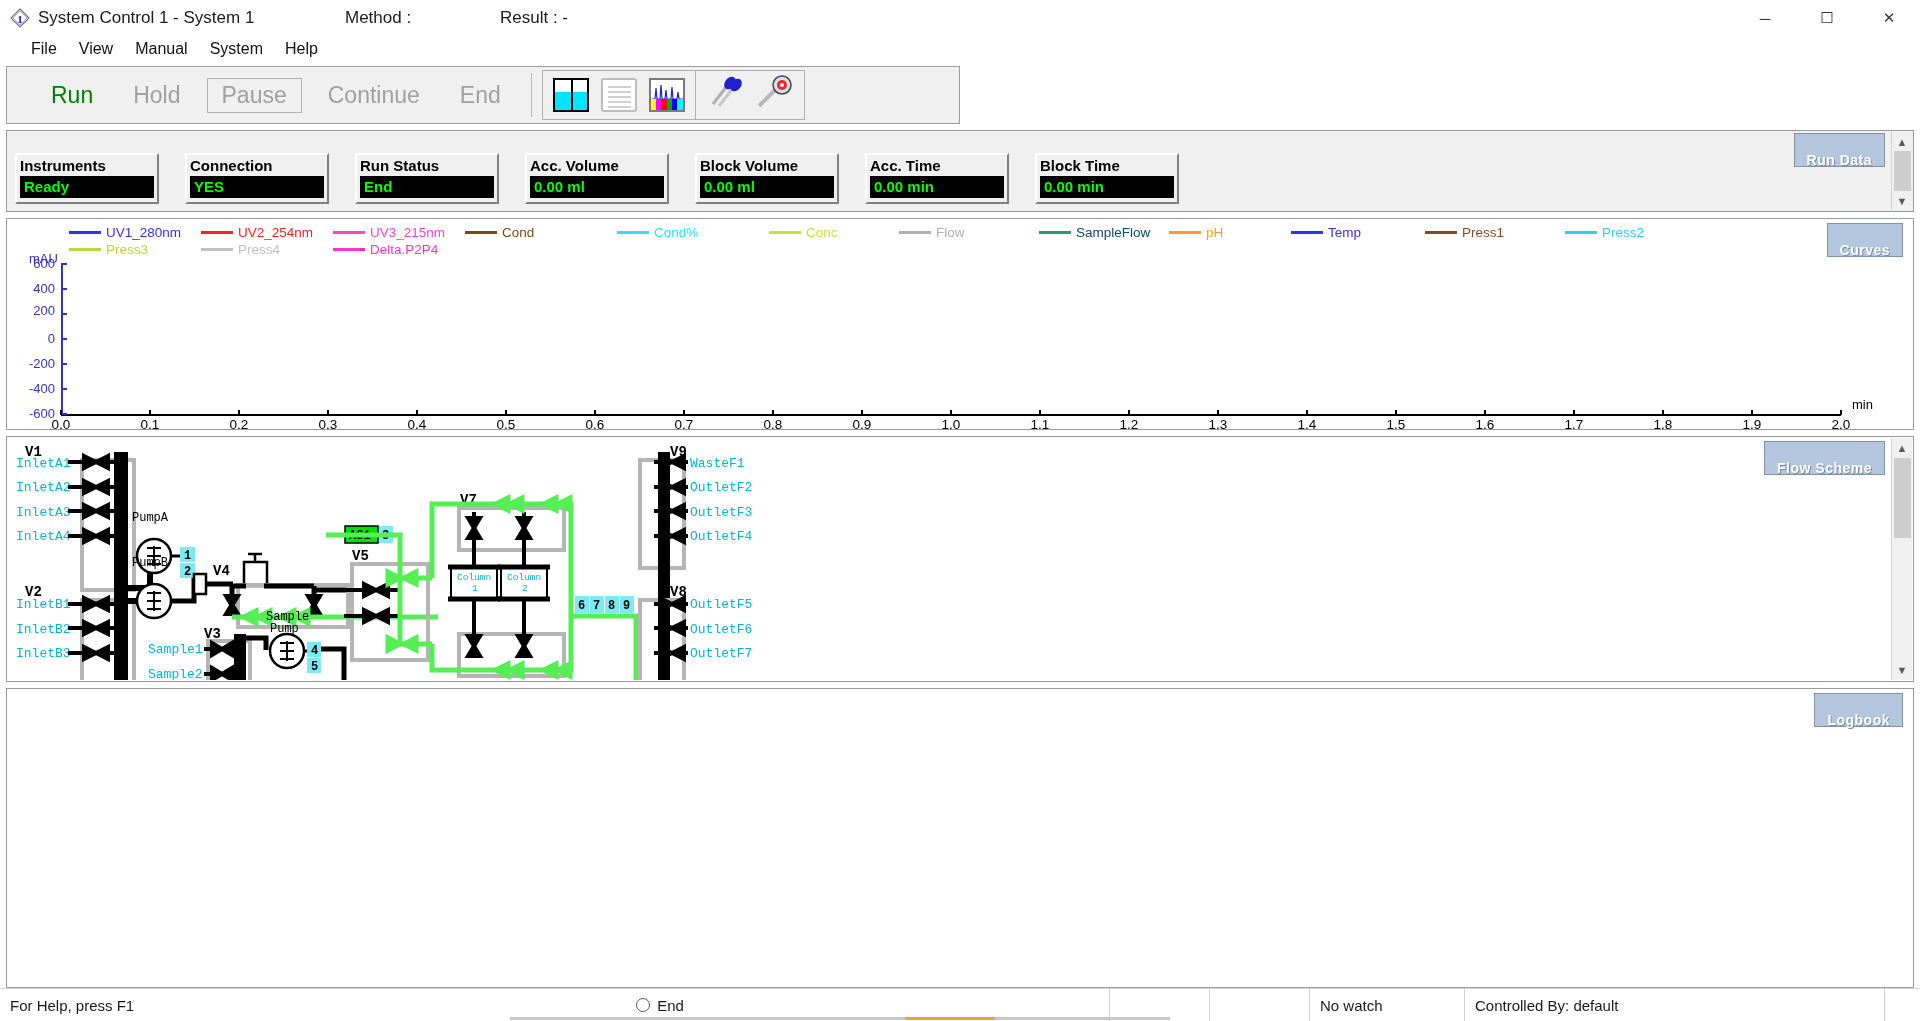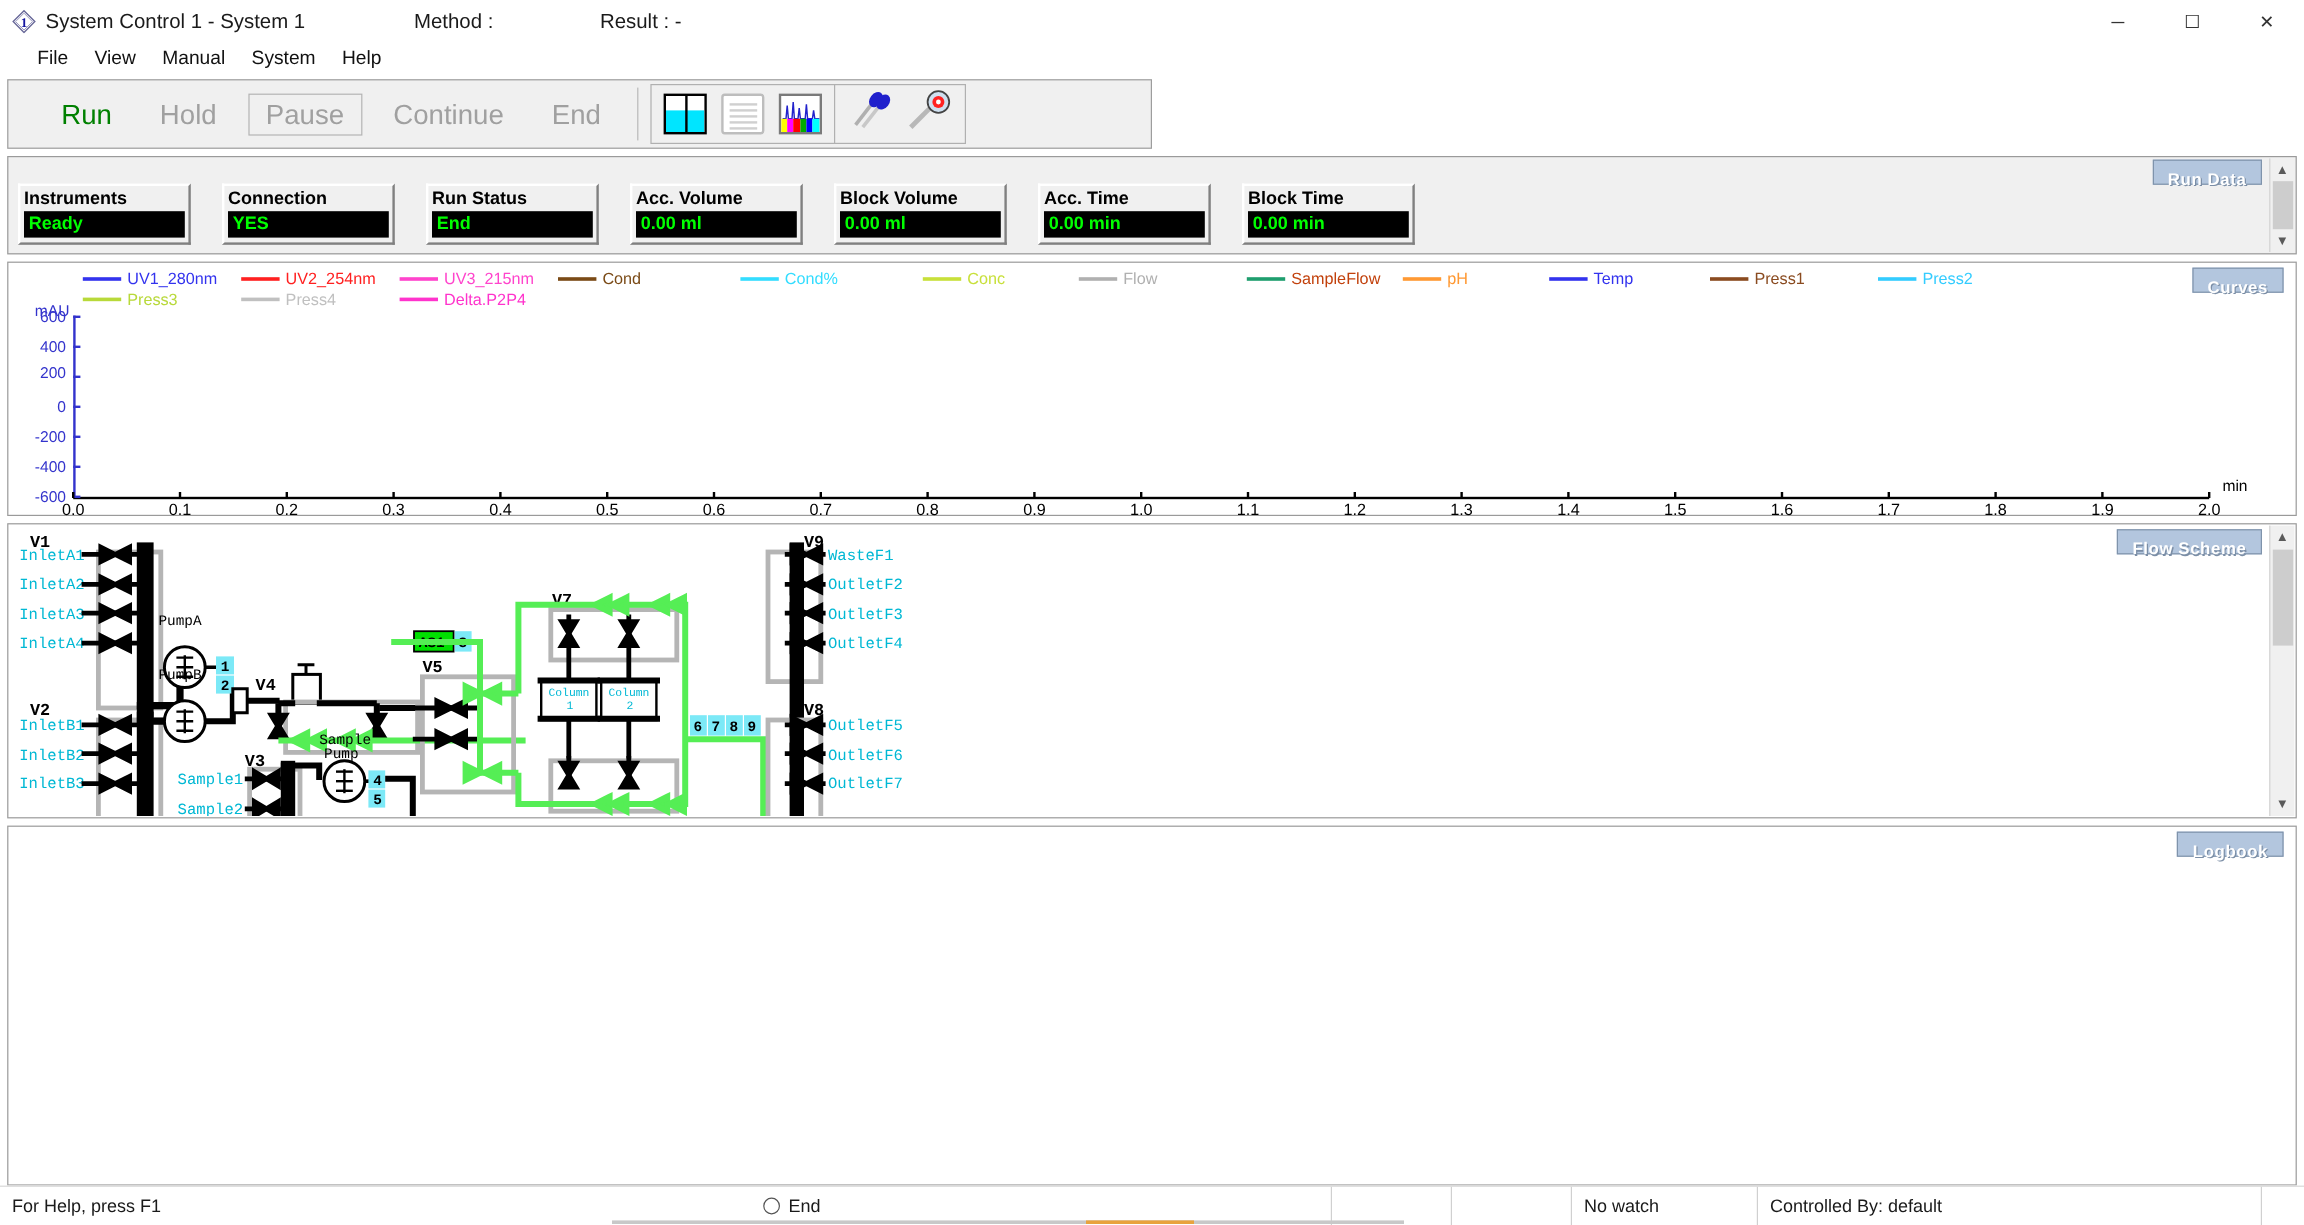--- a/index.html
+++ b/index.html
@@ -64,21 +64,21 @@
   .ic-chrom .bars { position:absolute; bottom:0; left:0; right:0; height:11px; display:flex; }
   .ic-chrom .bars i { flex:1; height:100%; }
 
   .tb-icon-group2 { display:flex; align-items:center; border:1px solid #b0b0b0;
                     height:50px; padding:0 6px; background:#f0f0f0; margin-left:-1px; }
 
   
   .panel { position:absolute; background:#ffffff; border:1px solid #9a9a9a; }
   .panel-tab {
     position:absolute; right:6px; top:2px; height:21px; line-height:21px;
-    padding:5px 12px; background:#b3c6de; color:#ffffff; font-size:14px;
+    padding:16px 12px; background:#b3c6de; color:#ffffff; font-size:14px;
     font-weight:bold; letter-spacing:0.5px; border:1px solid #7f93ab;
     text-shadow:1px 1px 0 #7b8ea6;
   }
   .vscroll {
     position:absolute; right:1px; top:1px; width:21px; bottom:1px; background:#f0f0f0;
     border-left:1px solid #d3d3d3; display:flex; flex-direction:column; align-items:center;
   }
   .vscroll .arw { width:21px; height:20px; display:flex; align-items:center; justify-content:center;
                   font-size:11px; color:#5a5a5a; }
   .vscroll .thumb { width:17px; background:#cdcdcd; margin:0 auto; }
@@ -297,21 +297,21 @@
         <div class="lg-item" style="width:126px">
           <span class="lg-line" style="background:#c8e03a"></span>
           <span class="lg-text" style="color:#c8e03a">Conc</span>
         </div>
         <div class="lg-item" style="width:136px">
           <span class="lg-line" style="background:#b0b0b0"></span>
           <span class="lg-text" style="color:#b0b0b0">Flow</span>
         </div>
         <div class="lg-item" style="width:126px">
           <span class="lg-line" style="background:#1f9e6e"></span>
-          <span class="lg-text" style="color:#c2410c">SampleFlow</span>
+          <span class="lg-text" style="color:#0c4a6e">SampleFlow</span>
         </div>
         <div class="lg-item" style="width:118px">
           <span class="lg-line" style="background:#ff9933"></span>
           <span class="lg-text" style="color:#ff9933">pH</span>
         </div>
         <div class="lg-item" style="width:130px">
           <span class="lg-line" style="background:#3333ee"></span>
           <span class="lg-text" style="color:#3333ee">Temp</span>
         </div>
         <div class="lg-item" style="width:136px">

